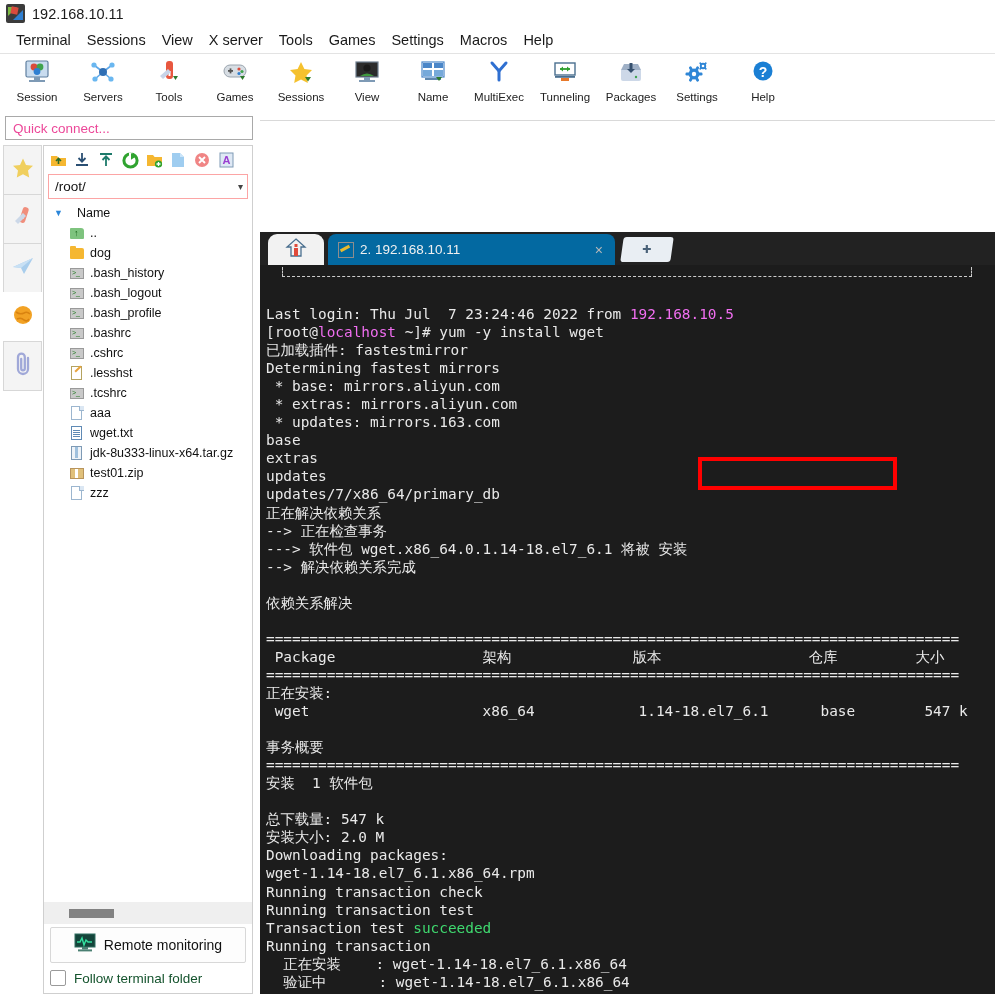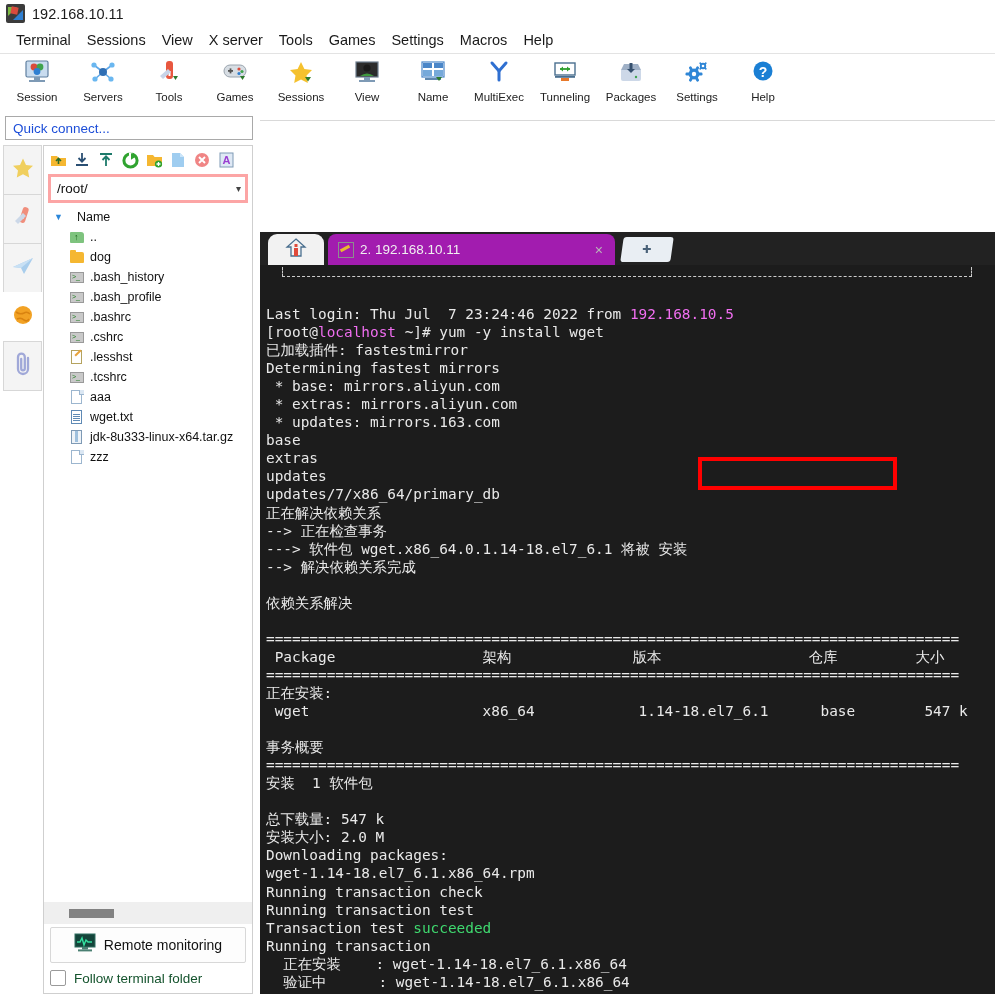--- a/index.html
+++ b/index.html
@@ -35,32 +35,32 @@
   .tb .glyph{height:30px;width:34px;display:flex;align-items:center;justify-content:center;}
   .tb .lab{font-size:11.5px;color:#222;white-space:nowrap;}
 
   
   .body{position:absolute;left:0;top:116px;width:995px;height:878px;display:flex;}
 
   
   .leftpane{width:260px;height:878px;position:relative;background:#fff;}
   .qc{position:absolute;left:5px;top:0px;width:248px;height:24px;border:1px solid #a9a9a9;
       background:#fff;display:flex;align-items:center;padding-left:7px;box-sizing:border-box;}
-  .qc span{font-size:13.5px;color:#1d4ed8;}
+  .qc span{font-size:13.5px;color:#ec4899;}
 
   .vtabs{position:absolute;left:3px;top:29px;width:39px;}
   .vtab{width:39px;height:50px;display:flex;align-items:center;justify-content:center;
         border:1px solid #d7d7d7;background:#f4f4f4;box-sizing:border-box;margin-bottom:-1px;cursor:default;}
   .vtab.plain{background:#fff;border-color:#fff;}
 
   .browser{position:absolute;left:43px;top:29px;width:210px;height:849px;border:1px solid #cfcfcf;
            box-sizing:border-box;background:#fff;display:flex;flex-direction:column;}
   .ftools{height:28px;display:flex;align-items:center;gap:2px;padding:0 3px;flex:0 0 auto;}
   .ftools .fi{width:22px;height:22px;display:flex;align-items:center;justify-content:center;cursor:default;}
-  .pathbox{margin:0 4px 3px 4px;height:23px;border:3px solid #fca5a5;display:flex;align-items:center;
+  .pathbox{margin:0 4px 3px 4px;height:23px;border:1px solid #fca5a5;display:flex;align-items:center;
            padding:0 4px 0 6px;flex:0 0 auto;background:#fff;}
   .pathbox .p{font-size:13.5px;color:#111;flex:1;}
   .pathbox .cv{font-size:10px;color:#444;}
   .flist{flex:1 1 auto;overflow:hidden;padding-top:1px;}
   .fhead{display:flex;align-items:center;height:20px;padding-left:10px;font-size:12.5px;color:#111;}
   .fhead .sortarrow{color:#2b86d9;font-size:9px;margin-right:14px;}
   .frow{display:flex;align-items:center;height:20px;padding-left:26px;font-size:12.5px;color:#111;
         white-space:nowrap;cursor:default;}
   .frow .ic{width:15px;height:14px;margin-right:5px;flex:0 0 auto;position:relative;}
 
@@ -92,21 +92,21 @@
   .ftf{height:30px;display:flex;align-items:center;padding-left:6px;gap:8px;}
   .ftf .cb{width:14px;height:14px;border:1px solid #9a9a9a;background:#fff;border-radius:2px;}
   .ftf .lab{font-size:13.5px;color:#14532d;}
 
   
   .right{position:absolute;left:260px;top:116px;width:735px;height:878px;background:#1c1c1c;}
   .tabrow{height:33px;position:relative;background:#ffffff;}
   .tabrow .blk{position:absolute;left:0;top:0;width:735px;height:33px;background:#222222;}
   .hometab{position:absolute;left:8px;top:2px;width:56px;height:31px;background:#f2f2f2;
            border-radius:9px 9px 0 0;display:flex;align-items:center;justify-content:center;}
-  .termtab{position:absolute;left:68px;top:2px;width:287px;height:31px;background:#a21caf;
+  .termtab{position:absolute;left:68px;top:2px;width:287px;height:31px;background:#0369a1;
            border-radius:8px 8px 0 0;display:flex;align-items:center;padding-left:10px;box-sizing:border-box;}
   .termtab .ti{width:14px;height:14px;position:relative;margin-right:6px;border:1px solid #8d8d8d;}
   .termtab .ti .pencil{position:absolute;left:1px;top:4px;width:10px;height:3px;background:#e8b92e;transform:rotate(-28deg);}
   .termtab .tl{font-size:13.5px;color:#f0f0f0;}
   .termtab .x{position:absolute;right:12px;top:8px;font-size:14px;color:#b9b9b9;}
   .newtab{position:absolute;left:362px;top:5px;width:50px;height:25px;background:#e9eef3;
           border-radius:3px;display:flex;align-items:center;justify-content:center;
           transform:skewX(-8deg);}
   .newtab span{font-size:11px;color:#4a6278;transform:skewX(8deg);}
 
@@ -456,20 +456,27 @@
                   <span class="box"></span>
                   <span class="gt">&gt;_</span>
                 </span>
                 <span>.bash_history</span>
               </div>
               <div class="frow">
                 <span class="ic sh">
                   <span class="box"></span>
                   <span class="gt">&gt;_</span>
                 </span>
+                <span>.bash_logout</span>
+              </div>
+              <div class="frow">
+                <span class="ic sh">
+                  <span class="box"></span>
+                  <span class="gt">&gt;_</span>
+                </span>
                 <span>.bash_profile</span>
               </div>
               <div class="frow">
                 <span class="ic sh">
                   <span class="box"></span>
                   <span class="gt">&gt;_</span>
                 </span>
                 <span>.bashrc</span>
               </div>
               <div class="frow">
@@ -509,20 +516,27 @@
                   <span class="l" style="top:10px"></span>
                 </span>
                 <span>wget.txt</span>
               </div>
               <div class="frow">
                 <span class="ic arch">
                   <span class="pg"></span>
                   <span class="zip"></span>
                 </span>
                 <span>jdk-8u333-linux-x64.tar.gz</span>
+              </div>
+              <div class="frow">
+                <span class="ic zipf">
+                  <span class="fold"></span>
+                  <span class="zl"></span>
+                </span>
+                <span>test01.zip</span>
               </div>
               <div class="frow">
                 <span class="ic doc">
                   <span class="pg"></span>
                   <span class="cn"></span>
                 </span>
                 <span>zzz</span>
               </div>
             </div>
         </div>

